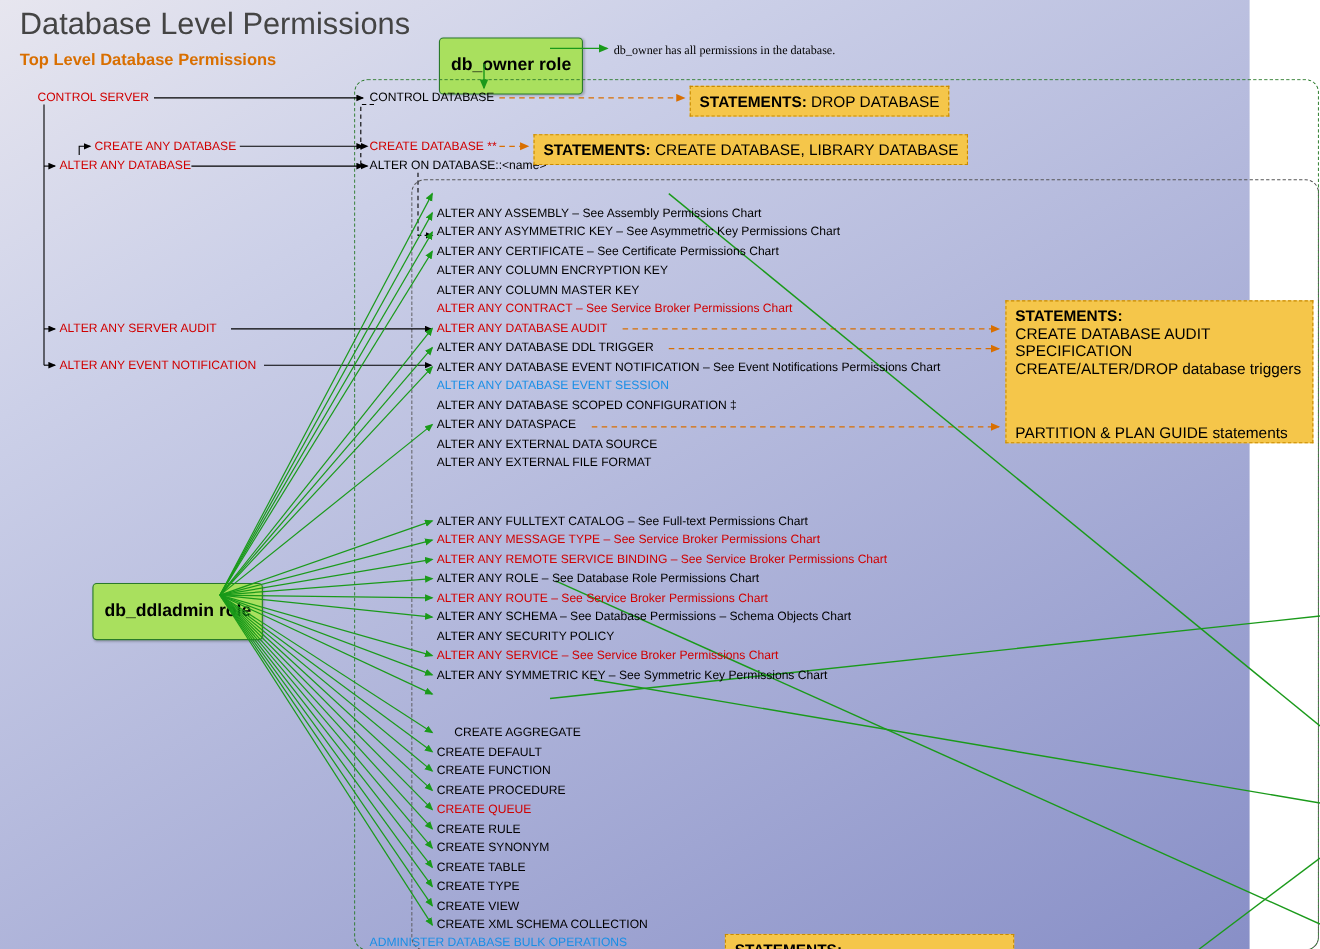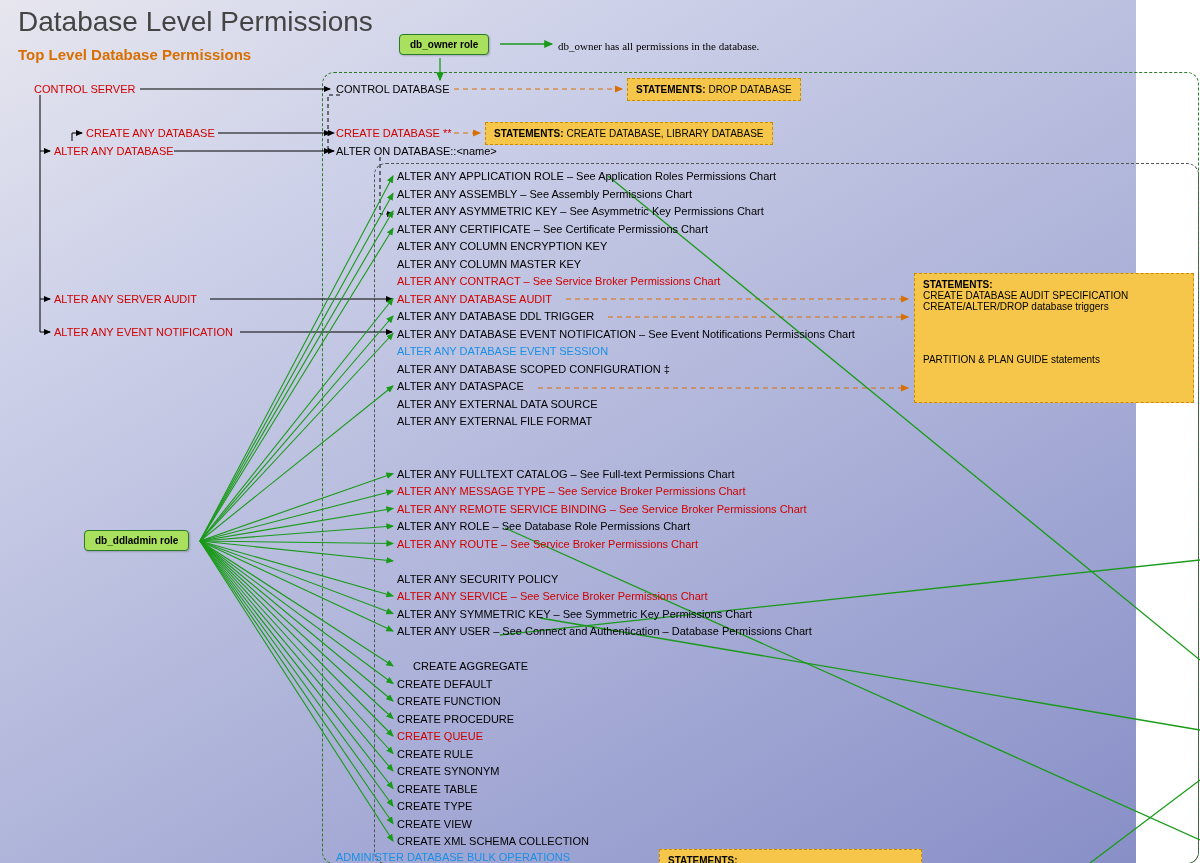--- a/index.html
+++ b/index.html
@@ -4,24 +4,24 @@
 <style>
   html,body{margin:0;padding:0;width:1200px;height:863px;overflow:hidden;
     font-family:Verdana,Geneva,sans-serif;font-size:11px;color:#000;}
   .page{position:relative;width:1136px;height:863px;
     background:linear-gradient(150deg,#e7e6ef 0%,#ccd0e8 25%,#888fc7 100%);}
   .title{position:absolute;left:18px;top:6px;font-size:28px;font-weight:normal;
     color:#444;}
   .subtitle{position:absolute;left:18px;top:46px;font-size:15px;font-weight:bold;
     color:#d96f00;}
   .role-box{position:absolute;background:#a9e05e;border:1px solid #2a7a2a;
-    border-radius:4px;padding:4px 10px;font-size:10px;font-weight:bold;
+    border-radius:4px;padding:16px 10px;font-size:16px;font-weight:bold;
     box-shadow:1px 1px 2px rgba(0,0,0,.2);}
   .stmt-box{position:absolute;background:#f5c64a;border:1px dashed #c98b00;
-    padding:5px 8px;font-size:10px;}
+    padding:5px 8px;font-size:14px;}
   .stmt-box b{font-weight:bold;}
   .note-box{position:absolute;font-size:11px;line-height:1.4;}
   .note-box b{font-weight:bold;}
   .red{color:#d00000;}
   .blue{color:#1a8fe6;}
   .perm{position:absolute;white-space:nowrap;font-size:11px;}
   .perm.u{text-decoration:underline;}
   
   .dashed-outer{position:absolute;border:1px dashed #2a7a2a;border-radius:12px;}
   svg.arrows{position:absolute;left:0;top:0;width:1200px;height:863px;
@@ -165,44 +165,43 @@
   <line x1="538" y1="388" x2="908" y2="388" stroke="#d96f00" stroke-width="1.2" stroke-dasharray="5 4" marker-end="url(#ah-o)"></line>
 
   
   <line x1="608" y1="176" x2="1200" y2="660" stroke="#1a9a1a" stroke-width="1.3"></line>
   <line x1="505" y1="528" x2="1200" y2="840" stroke="#1a9a1a" stroke-width="1.3"></line>
   <line x1="540" y1="618" x2="1200" y2="730" stroke="#1a9a1a" stroke-width="1.3"></line>
   <line x1="500" y1="635" x2="1200" y2="560" stroke="#1a9a1a" stroke-width="1.3"></line>
   <line x1="1090" y1="863" x2="1200" y2="780" stroke="#1a9a1a" stroke-width="1.3"></line>
 </svg>
 
-<div class="perm" style="left: 397px; top: 170px;">ALTER ANY APPLICATION ROLE – See Application Roles Permissions Chart</div>
     <div class="perm" style="left: 397px; top: 187.5px;">ALTER ANY ASSEMBLY – See Assembly Permissions Chart</div>
     <div class="perm" style="left: 397px; top: 205px;">ALTER ANY ASYMMETRIC KEY – See Asymmetric Key Permissions Chart</div>
     <div class="perm" style="left: 397px; top: 222.5px;">ALTER ANY CERTIFICATE – See Certificate Permissions Chart</div>
     <div class="perm" style="left: 397px; top: 240px;">ALTER ANY COLUMN ENCRYPTION KEY</div>
     <div class="perm" style="left: 397px; top: 257.5px;">ALTER ANY COLUMN MASTER KEY</div>
     <div class="perm red" style="left: 397px; top: 275px;">ALTER ANY CONTRACT – See Service Broker Permissions Chart</div>
     <div class="perm red" style="left: 397px; top: 292.5px;">ALTER ANY DATABASE AUDIT</div>
     <div class="perm" style="left: 397px; top: 310px;">ALTER ANY DATABASE DDL TRIGGER</div>
     <div class="perm" style="left: 397px; top: 327.5px;">ALTER ANY DATABASE EVENT NOTIFICATION – See Event Notifications Permissions Chart</div>
     <div class="perm blue" style="left: 397px; top: 345px;">ALTER ANY DATABASE EVENT SESSION</div>
     <div class="perm" style="left: 397px; top: 362.5px;">ALTER ANY DATABASE SCOPED CONFIGURATION ‡</div>
     <div class="perm" style="left: 397px; top: 380px;">ALTER ANY DATASPACE</div>
     <div class="perm" style="left: 397px; top: 397.5px;">ALTER ANY EXTERNAL DATA SOURCE</div>
     <div class="perm" style="left: 397px; top: 415px;">ALTER ANY EXTERNAL FILE FORMAT</div>
     <div class="perm" style="left: 397px; top: 467.5px;">ALTER ANY FULLTEXT CATALOG – See Full-text Permissions Chart</div>
     <div class="perm red" style="left: 397px; top: 485px;">ALTER ANY MESSAGE TYPE – See Service Broker Permissions Chart</div>
     <div class="perm red" style="left: 397px; top: 502.5px;">ALTER ANY REMOTE SERVICE BINDING – See Service Broker Permissions Chart</div>
     <div class="perm" style="left: 397px; top: 520px;">ALTER ANY ROLE – See Database Role Permissions Chart</div>
     <div class="perm red" style="left: 397px; top: 537.5px; text-align: right;">ALTER ANY ROUTE – See Service Broker Permissions Chart</div>
+    <div class="perm" style="left: 397px; top: 555px;">ALTER ANY SCHEMA – See Database Permissions – Schema Objects Chart</div>
     <div class="perm" style="left: 397px; top: 572.5px;">ALTER ANY SECURITY POLICY</div>
     <div class="perm red" style="left: 397px; top: 590px;">ALTER ANY SERVICE – See Service Broker Permissions Chart</div>
     <div class="perm" style="left: 397px; top: 607.5px;">ALTER ANY SYMMETRIC KEY – See Symmetric Key Permissions Chart</div>
-    <div class="perm" style="left: 397px; top: 625px;">ALTER ANY USER – See Connect and Authentication – Database Permissions Chart</div>
     <div class="perm" style="left: 413px; top: 660px;">CREATE AGGREGATE</div>
     <div class="perm" style="left: 397px; top: 677.5px;">CREATE DEFAULT</div>
     <div class="perm" style="left: 397px; top: 695px;">CREATE FUNCTION</div>
     <div class="perm" style="left: 397px; top: 712.5px;">CREATE PROCEDURE</div>
     <div class="perm red" style="left: 397px; top: 730px;">CREATE QUEUE</div>
     <div class="perm" style="left: 397px; top: 747.5px;">CREATE RULE</div>
     <div class="perm" style="left: 397px; top: 765px;">CREATE SYNONYM</div>
     <div class="perm" style="left: 397px; top: 782.5px;">CREATE TABLE</div>
     <div class="perm" style="left: 397px; top: 800px;">CREATE TYPE</div>
     <div class="perm" style="left: 397px; top: 817.5px;">CREATE VIEW</div>

